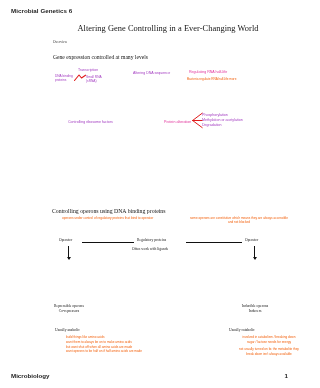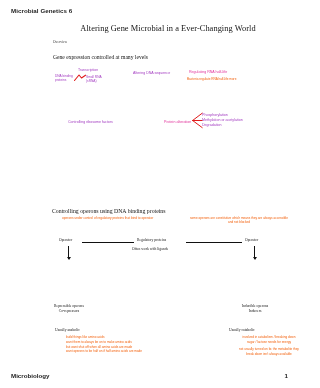--- a/index.html
+++ b/index.html
@@ -257,21 +257,21 @@
 </style>
 </head>
 <body>
 
 <div class="page">
 
   <div class="doc-header">Microbial Genetics 6</div>
 
   <div class="slide" id="slide-1">
 
-    <div class="slide-title">Altering Gene Microbial in a Ever-Changing World</div>
+    <div class="slide-title">Altering Gene Controlling in a Ever-Changing World</div>
     <div class="overview-label">Overview</div>
     <div class="lead-line">Gene expression controlled at many levels</div>
 
     <div class="ann ann-purple" id="ann-transcription">Transcription</div>
     <div class="ann ann-purple" id="ann-dna-binding">DNA binding proteins</div>
     <div class="ann ann-purple" id="ann-srna">Small RNA (sRNA)</div>
 
     <svg class="caret-red" viewBox="0 0 12 7">
       <path d="M0.5 6.5 L5 1 L7.5 4 L11.5 1.2" fill="none" stroke="#e01b1b" stroke-width="1.1" stroke-linecap="round" stroke-linejoin="round"></path>
     </svg>

